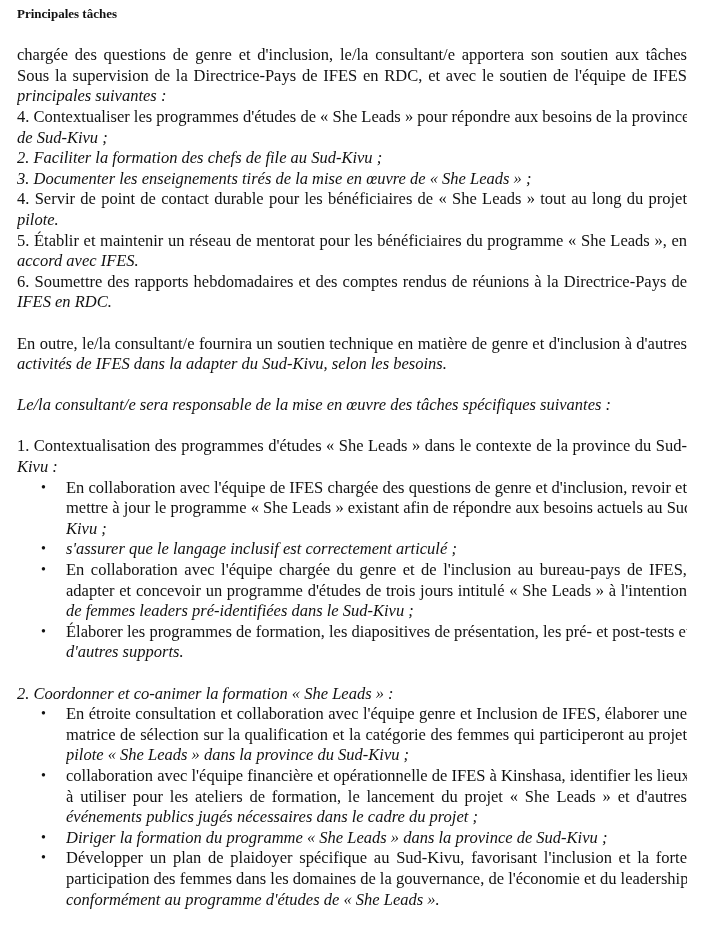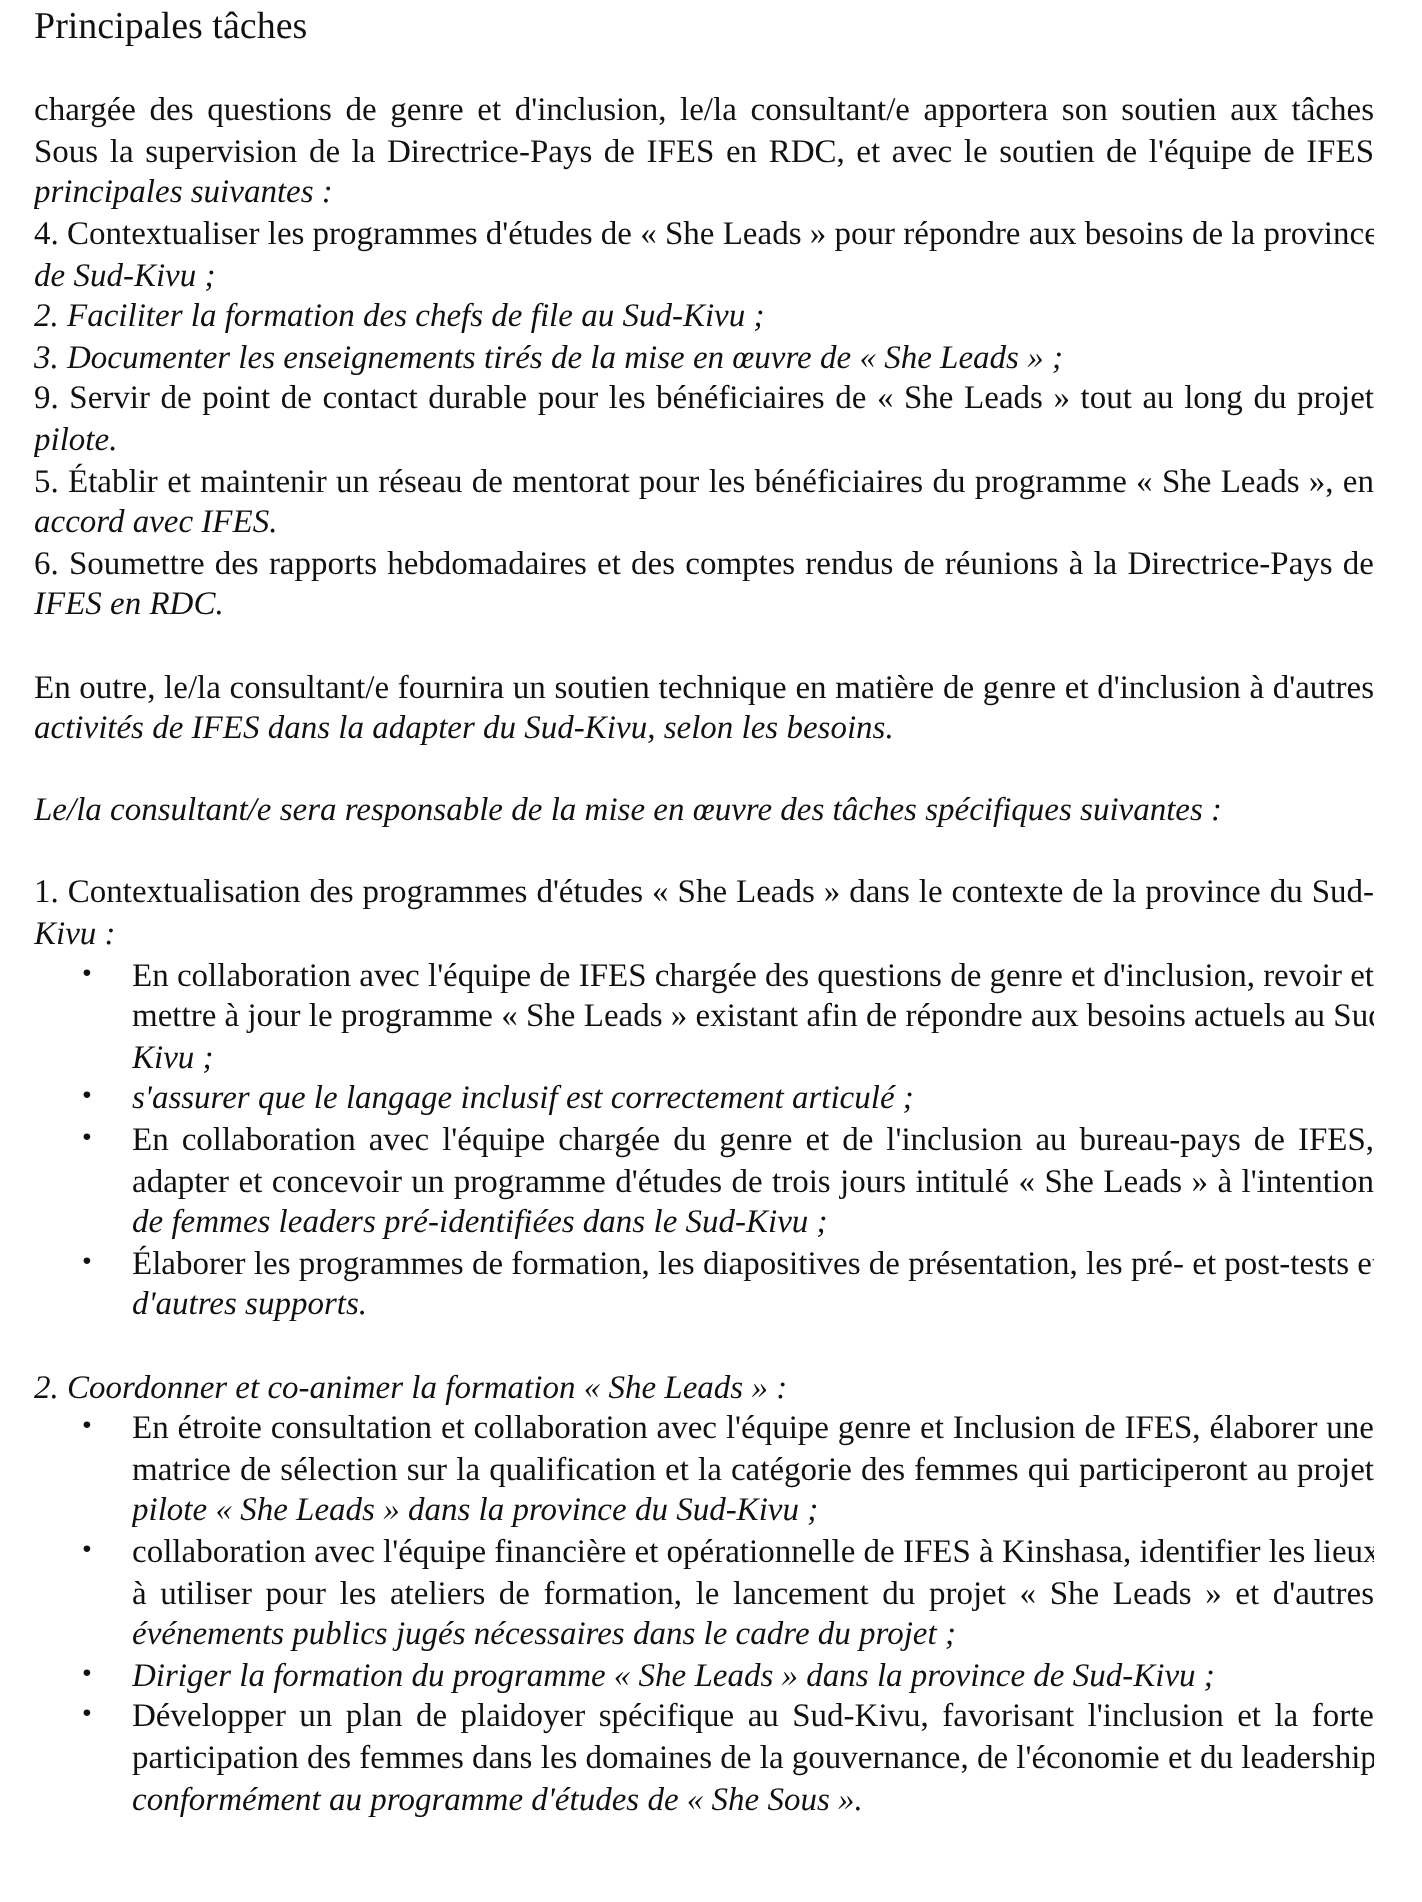--- a/index.html
+++ b/index.html
@@ -1,21 +1,21 @@
 <!DOCTYPE html>
 <html><head>
 <meta charset="utf-8">
 <style>
   html, body { margin: 0; padding: 0; background: #ffffff; }
   body {
     width: 711px; height: 951px; overflow: hidden; position: relative;
     font-family: "Liberation Serif", serif; color: #111111;
   }
   .page { position: absolute; left: 17px; top: 4px; width: 670px; }
-  .title { font-weight: normal; font-size: 19px; line-height: 20.6px; height: 20.6px; }
+  .title { font-weight: bold; font-size: 13px; line-height: 20.6px; height: 20.6px; }
   .ln {
     font-size: 16.5px; line-height: 20.6px; height: 20.6px; white-space: nowrap;
     text-align: justify; text-align-last: justify; overflow: hidden;
   }
   .ln.last { text-align-last: left; font-style: italic; }
   .blank { height: 20.6px; }
   .bul { position: relative; padding-left: 49px; }
   .bul .dot { position: absolute; left: 24px; top: 0; font-size: 14px; line-height: 20.6px; }
   .bul .ln { width: 621px; }
 </style>
@@ -37,21 +37,21 @@
       <div class="ln">4. Contextualiser les programmes d'études de « She Leads » pour répondre aux besoins de la province</div>
       <div class="ln last">de Sud-Kivu ;</div>
     </div>
     <div>
       <div class="ln last">2. Faciliter la formation des chefs de file au Sud-Kivu ;</div>
     </div>
     <div>
       <div class="ln last">3. Documenter les enseignements tirés de la mise en œuvre de « She Leads » ;</div>
     </div>
     <div>
-      <div class="ln">9. Servir de point de contact durable pour les bénéficiaires de « She Leads » tout au long du projet</div>
+      <div class="ln">4. Servir de point de contact durable pour les bénéficiaires de « She Leads » tout au long du projet</div>
       <div class="ln last">pilote.</div>
     </div>
     <div>
       <div class="ln">5. Établir et maintenir un réseau de mentorat pour les bénéficiaires du programme « She Leads », en</div>
       <div class="ln last">accord avec IFES.</div>
     </div>
     <div>
       <div class="ln">6. Soumettre des rapports hebdomadaires et des comptes rendus de réunions à la Directrice-Pays de</div>
       <div class="ln last">IFES en RDC.</div>
     </div>
@@ -115,16 +115,16 @@
       <div class="ln last">événements publics jugés nécessaires dans le cadre du projet ;</div>
     </div>
     <div class="bul">
       <span class="dot">•</span>
       <div class="ln last">Diriger la formation du programme « She Leads » dans la province de Sud-Kivu ;</div>
     </div>
     <div class="bul">
       <span class="dot">•</span>
       <div class="ln">Développer un plan de plaidoyer spécifique au Sud-Kivu, favorisant l'inclusion et la forte</div>
       <div class="ln">participation des femmes dans les domaines de la gouvernance, de l'économie et du leadership,</div>
-      <div class="ln last">conformément au programme d'études de « She Sous ».</div>
+      <div class="ln last">conformément au programme d'études de « She Leads ».</div>
     </div>
   </div>
 </div>
 
 </body></html>

